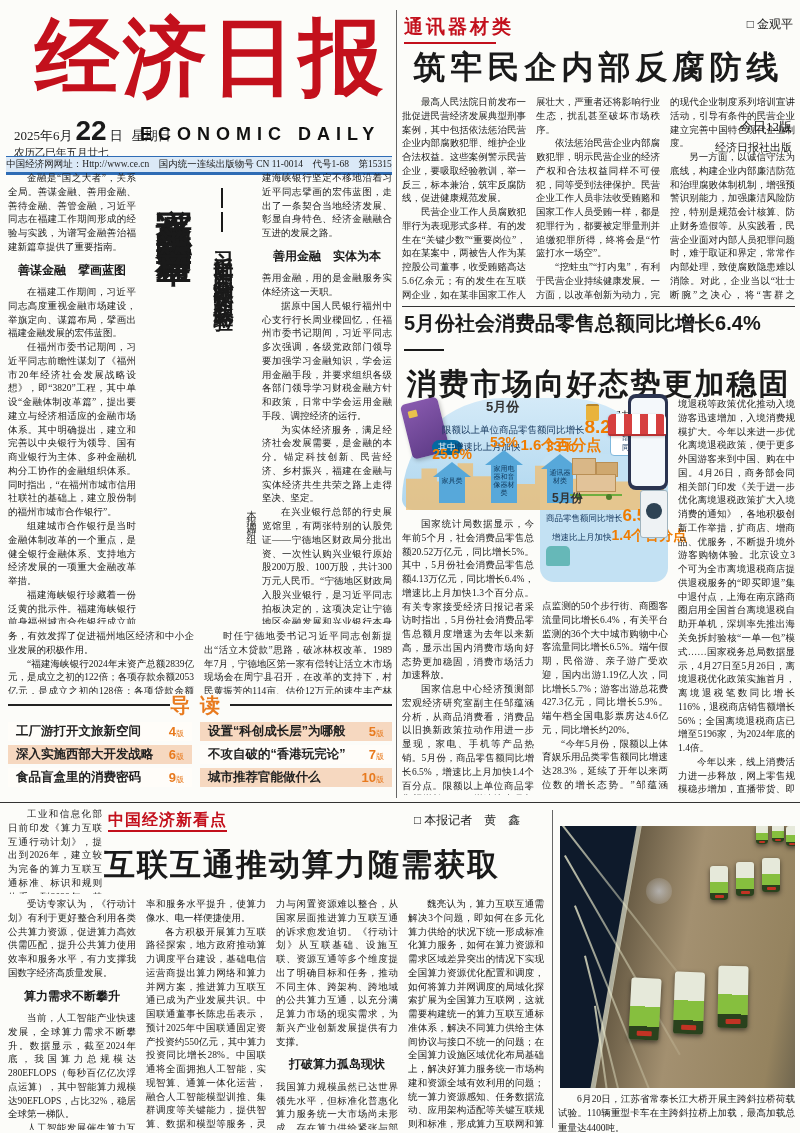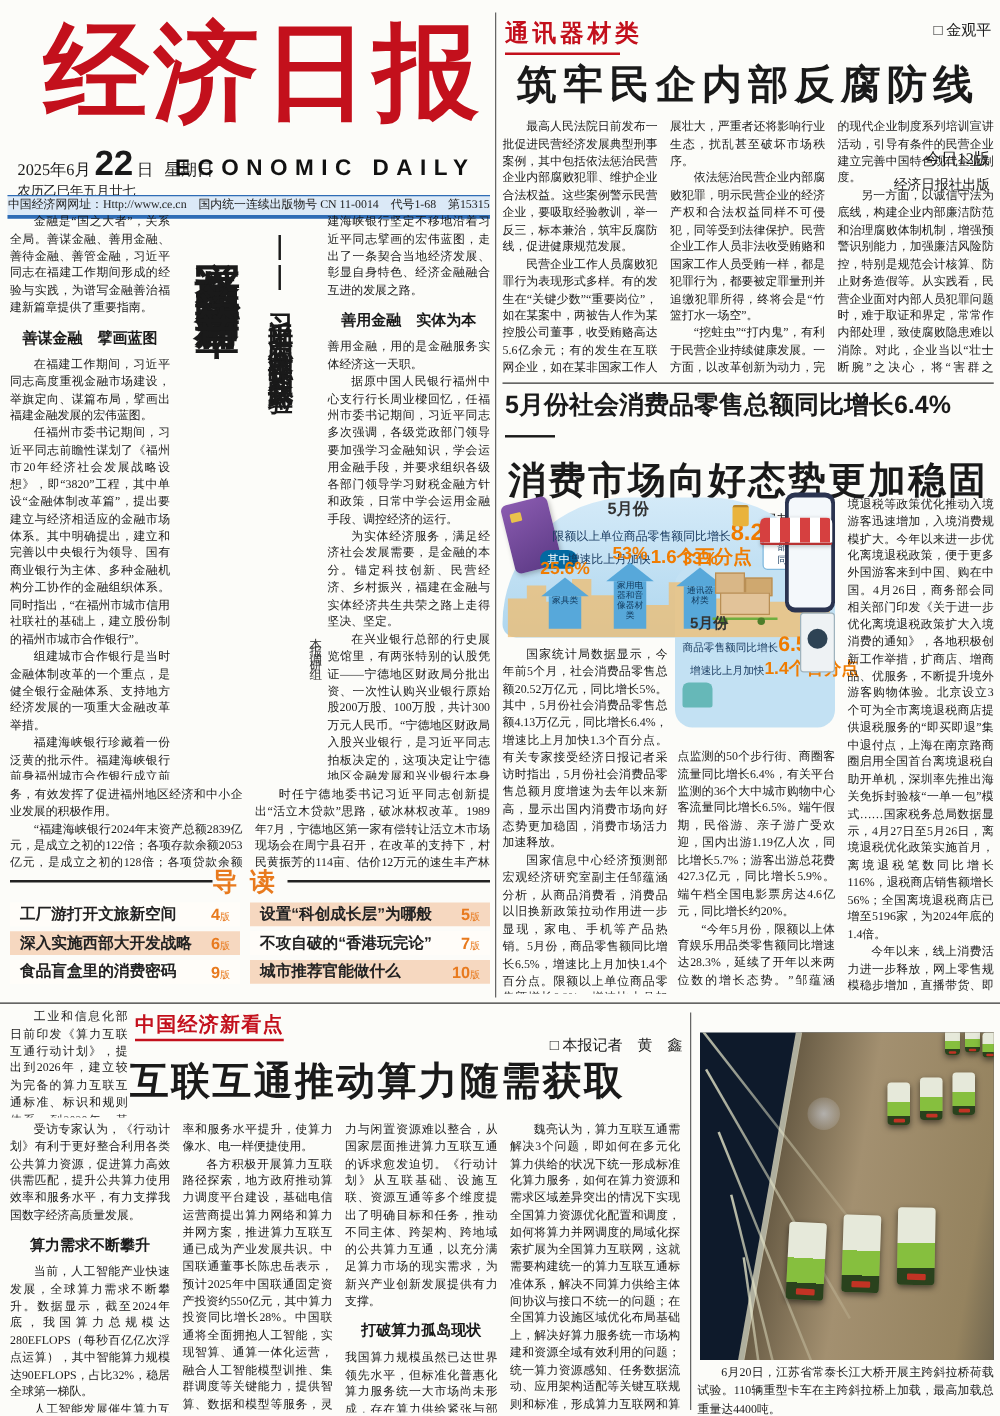--- a/index.html
+++ b/index.html
@@ -248,21 +248,21 @@
       </div>
   </div>
 
   <div class="abs" style="left:0;top:806px;width:552px;height:327px">
     <div class="abs body-text" style="left:8px;top:2px;width:94px;height:86px">
         <p>工业和信息化部日前印发《算力互联互通行动计划》，提出到2026年，建立较为完备的算力互联互通标准、标识和规则体系；到2028年，基本实现全国公共算力标准化互联，逐步形成具备智能感知、实时发现、随需获取的算力互联网。</p>
       </div>
     <div class="abs" style="left:108px;top:4px">
       <span class="hei red" style="font-size:16px;letter-spacing:1px;border-bottom:2px solid #c3101c;padding-bottom:2px">中国经济新看点</span>
     </div>
-    <div class="abs" style="left:414px;top:22px;width:132px;text-align:right;font-size:12px">□ 本报记者　黄　鑫</div>
+    <div class="abs" style="left:414px;top:6px;width:132px;text-align:left;font-size:12px">□ 本报记者　黄　鑫</div>
     <div class="abs hei" style="left:104px;top:38px;width:452px;text-align:left;font-size:31px;letter-spacing:2px">互联互通推动算力随需获取</div>
 
     <div class="abs body-text" style="left:8px;top:92px;width:128px;height:232px">
       <div>
           <p>受访专家认为，《行动计划》有利于更好整合利用各类公共算力资源，促进算力高效供需匹配，提升公共算力使用效率和服务水平，有力支撑我国数字经济高质量发展。</p>
         </div>
       <h4 class="subhead">算力需求不断攀升</h4>
       <div>
           <p>当前，人工智能产业快速发展，全球算力需求不断攀升。数据显示，截至2024年底，我国算力总规模达280EFLOPS（每秒百亿亿次浮点运算），其中智能算力规模达90EFLOPS，占比32%，稳居全球第一梯队。</p>
           <p>人工智能发展催生算力互联需求，用户需要能够随时、随地、随需接入算力资源。工信部信息通信管理局相关负责人介绍，算力互联互通是在现有互联网体系架构基础上，通过构建统一算力标识、增强异构计算和弹性网络能力等方式，将不同主体、不同架构的公共算力资源标准化互联，形成可查询、可对话、可调用的服务能力，实现数据和应用在算力间高效供需匹配、流动互通、迁移计算，促进算力资源使用效</p>

